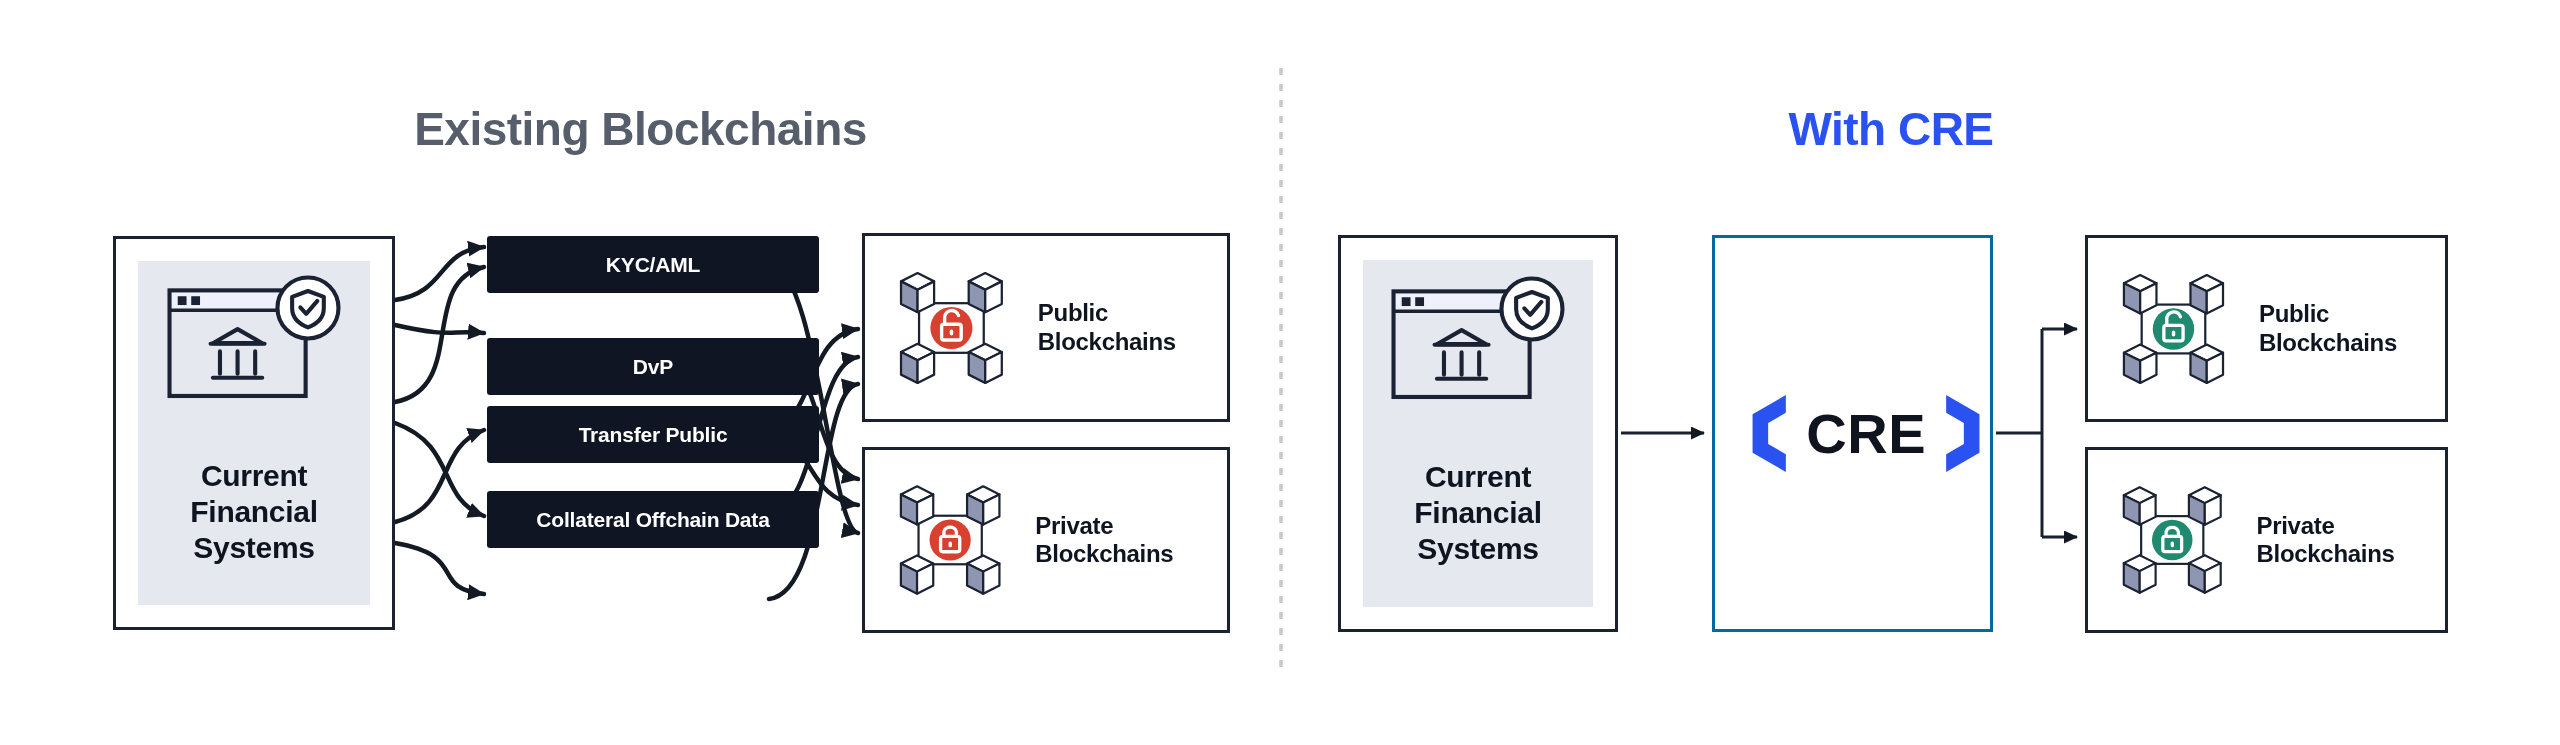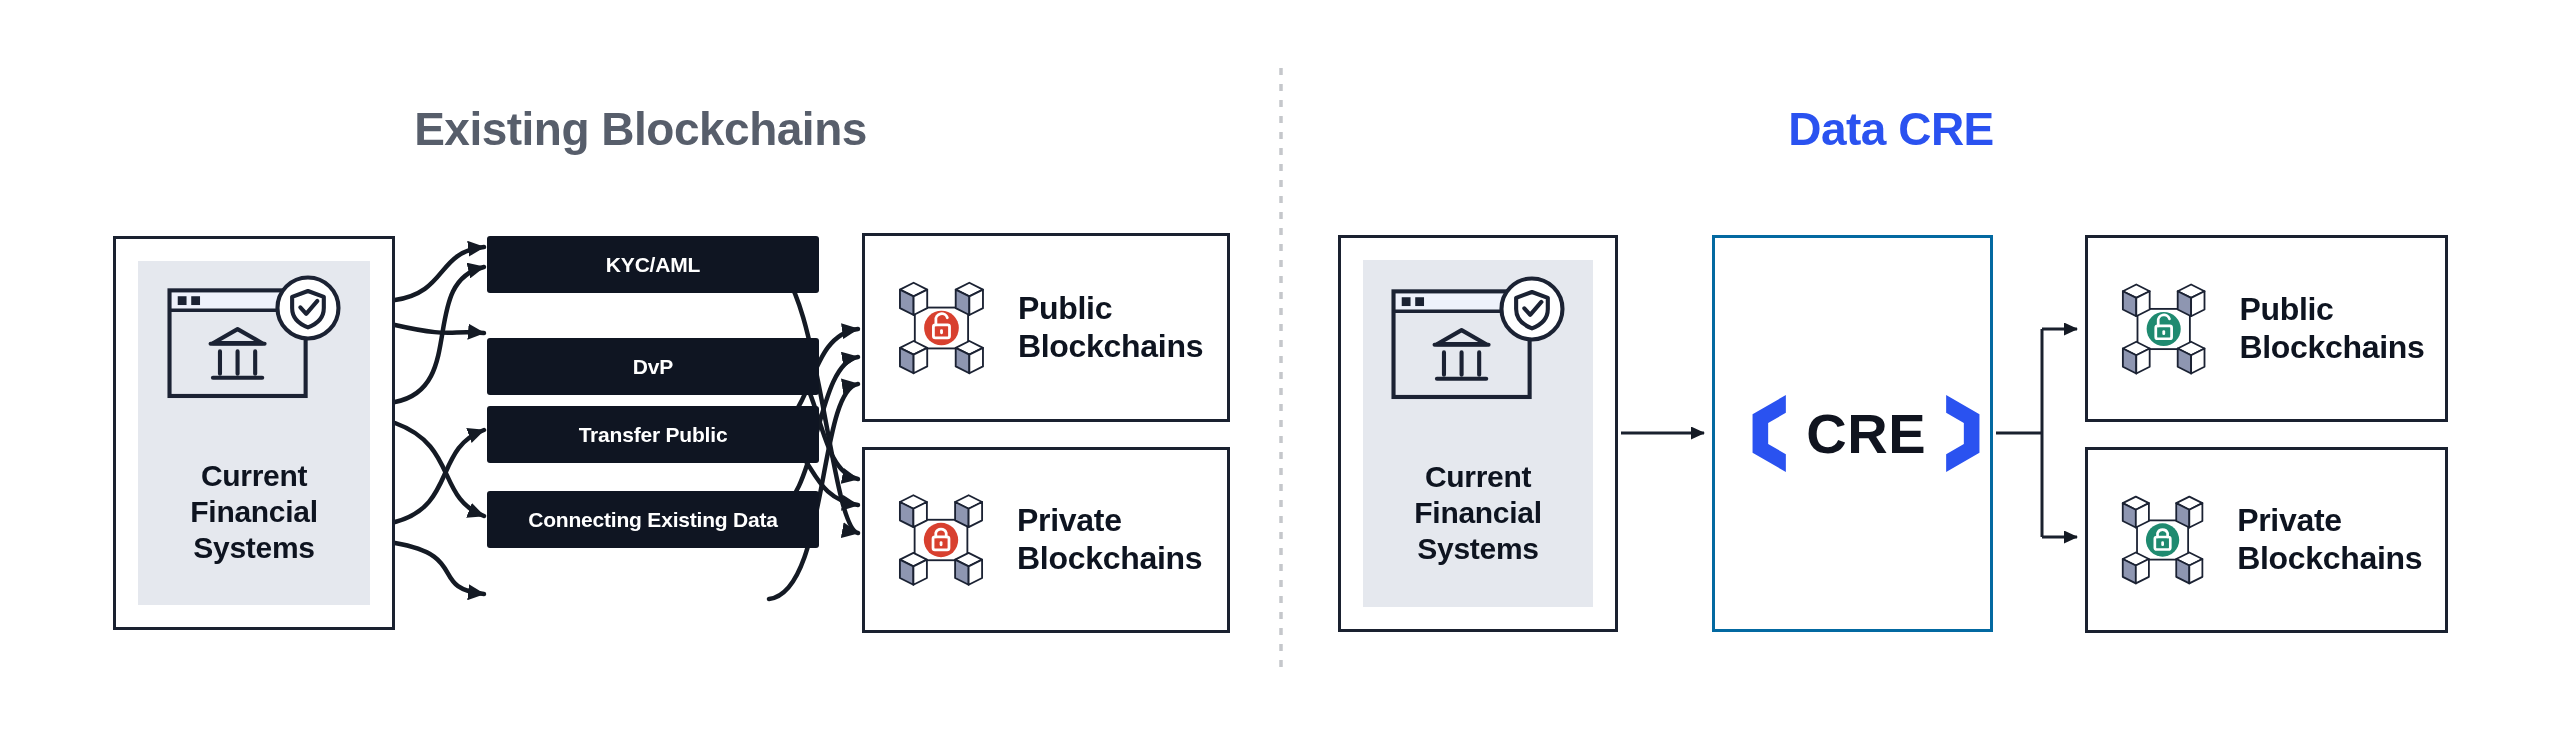--- a/index.html
+++ b/index.html
@@ -16,21 +16,21 @@
   .cfs-box{display:flex;}
   .cfs-inner{margin:22px;flex:1;background:#e5e8ee;display:flex;flex-direction:column;
              align-items:center;justify-content:center;gap:44px;padding-bottom:30px;}
   .cfs-label{font-size:30px;font-weight:800;line-height:1.2;text-align:center;max-width:185px;color:#0e1420;letter-spacing:-0.3px;}
 
   .pill{position:absolute;z-index:2;left:487px;width:332px;height:57px;background:#0f1522;border-radius:3px;
         display:flex;align-items:center;justify-content:center;}
   .pill span{color:#ffffff;font-size:21px;font-weight:700;letter-spacing:-0.2px;white-space:nowrap;}
 
   .chain-box{display:flex;align-items:center;padding-left:30px;gap:30px;}
-  .chain-label{font-size:32px;font-weight:800;line-height:1.18;max-width:210px;color:#0e1420;letter-spacing:-0.3px;}
+  .chain-label{font-size:24px;font-weight:800;line-height:1.18;max-width:210px;color:#0e1420;letter-spacing:-0.3px;}
 
   .cre-box{border:3px solid #0369a1;background:#ffffff;display:flex;align-items:center;justify-content:flex-end;}
   .cre-logo{display:flex;align-items:center;gap:20px;}
   .cre-text{font-size:56px;font-weight:800;letter-spacing:0.5px;color:#10141f;}
   .flipx{transform:scaleX(-1);}
   svg{display:block;}
 </style>
 </head>
 <body>
 
@@ -109,42 +109,42 @@
     <g fill="none" stroke="#1a212e" stroke-width="3">
       <path d="M1621,433 H1704" marker-end="url(#ah2)"></path>
       <path d="M1996,433 H2042"></path>
       <path d="M2042,329 V537"></path>
       <path d="M2042,329 H2077" marker-end="url(#ah2)"></path>
       <path d="M2042,537 H2077" marker-end="url(#ah2)"></path>
     </g>
   </svg>
 
   <div class="section-title title-left">Existing Blockchains</div>
-  <div class="section-title title-right">Data CRE</div>
+  <div class="section-title title-right">With CRE</div>
 
   <div class="abs outline-box cfs-box" style="left:113px;top:236px;width:282px;height:394px">
     <div class="cfs-inner">
       <svg width="176" height="144" viewBox="0 0 150 122">
           <use href="#bankwin"></use>
         </svg>
       <div class="cfs-label">Current Financial Systems</div>
     </div>
   </div>
 
   <div class="pill" style="top:236px">
       <span>KYC/AML</span>
     </div>
   <div class="pill" style="top:338px">
       <span>DvP</span>
     </div>
   <div class="pill" style="top:406px">
       <span>Transfer Public</span>
     </div>
   <div class="pill" style="top:491px">
-      <span>Connecting Existing Data</span>
+      <span>Collateral Offchain Data</span>
     </div>
 
   <div class="abs outline-box chain-box" style="left:862px;top:233px;width:368px;height:189px">
     <svg width="128" height="128" viewBox="0 0 150 150">
       <use href="#chain"></use>
         <circle cx="75" cy="75" r="28" fill="#d8402f"></circle>
         <use href="#lockopen"></use>
     </svg>
     <div class="chain-label">Public Blockchains</div>
   </div>

